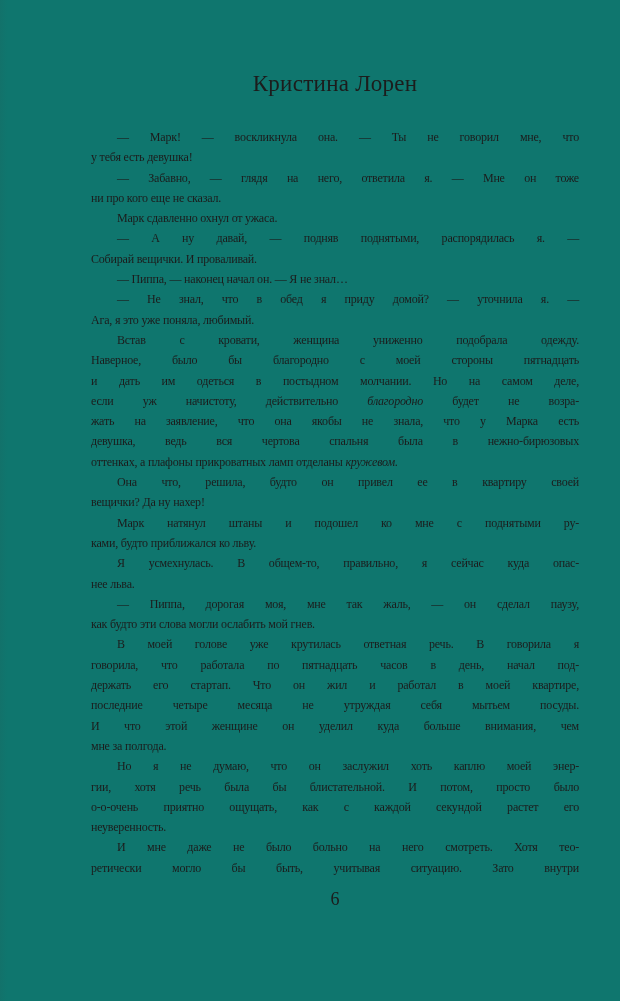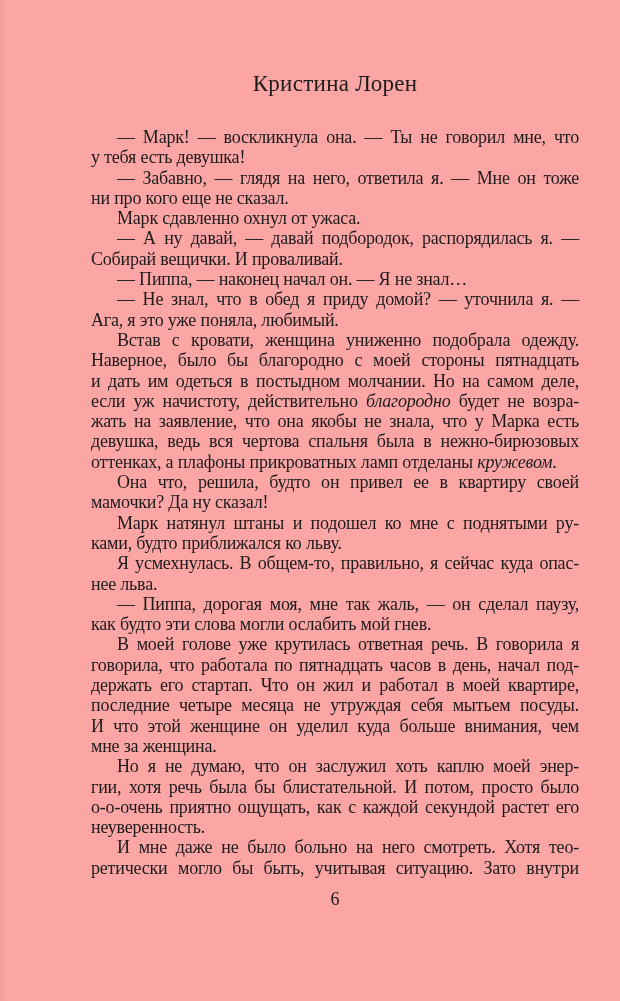--- a/index.html
+++ b/index.html
@@ -4,21 +4,21 @@
 <style>
   html, body {
     margin: 0;
     padding: 0;
     background: #ffffff;
   }
   .page {
     position: relative;
     width: 620px;
     height: 1001px;
-    background: #fca5a5;
+    background: #0f766e;
     font-family: "Liberation Serif", "DejaVu Serif", serif;
     color: #1c1c1c;
     overflow: hidden;
   }
   
   .page::before {
     content: "";
     position: absolute;
     left: 0; top: 0; bottom: 0;
     width: 7px;
@@ -34,21 +34,21 @@
     font-size: 23px;
     line-height: 28px;
     letter-spacing: 0.3px;
     white-space: nowrap;
   }
   .body-text {
     position: absolute;
     top: 127px;
     left: 91px;
     width: 488px;
-    font-size: 18px;
+    font-size: 12px;
     line-height: 20.3px;
     letter-spacing: -0.2px;
     hyphens: none;
   }
   .para {
     margin: 0;
   }
   .line {
     text-align: justify;
     text-align-last: justify;
@@ -86,62 +86,62 @@
         <div class="line endline"><span>у тебя есть девушка!</span></div>
       </div>
       <div class="para">
         <div class="line first"><span>— Забавно, — глядя на него, ответила я. — Мне он тоже</span></div>
         <div class="line endline"><span>ни про кого еще не сказал.</span></div>
       </div>
       <div class="para">
         <div class="line first endline"><span>Марк сдавленно охнул от ужаса.</span></div>
       </div>
       <div class="para">
-        <div class="line first"><span>— А ну давай, — давай подбородок, распорядилась я. —</span></div>
+        <div class="line first"><span>— А ну давай, — подняв поднятыми, распорядилась я. —</span></div>
         <div class="line endline"><span>Собирай вещички. И проваливай.</span></div>
       </div>
       <div class="para">
         <div class="line first endline"><span>— Пиппа, — наконец начал он. — Я не знал…</span></div>
       </div>
       <div class="para">
         <div class="line first"><span>— Не знал, что в обед я приду домой? — уточнила я. —</span></div>
         <div class="line endline"><span>Ага, я это уже поняла, любимый.</span></div>
       </div>
       <div class="para">
         <div class="line first"><span>Встав с кровати, женщина униженно подобрала одежду.</span></div>
         <div class="line"><span>Наверное, было бы благородно с моей стороны пятнадцать</span></div>
         <div class="line"><span>и дать им одеться в постыдном молчании. Но на самом деле,</span></div>
         <div class="line"><span>если уж начистоту, действительно </span><i>благородно</i><span> будет не возра-</span></div>
         <div class="line"><span>жать на заявление, что она якобы не знала, что у Марка есть</span></div>
         <div class="line"><span>девушка, ведь вся чертова спальня была в нежно-бирюзовых</span></div>
         <div class="line endline"><span>оттенках, а плафоны прикроватных ламп отделаны </span><i>кружевом</i><span>.</span></div>
       </div>
       <div class="para">
         <div class="line first"><span>Она что, решила, будто он привел ее в квартиру своей</span></div>
-        <div class="line endline"><span>мамочки? Да ну сказал!</span></div>
+        <div class="line endline"><span>вещички? Да ну нахер!</span></div>
       </div>
       <div class="para">
         <div class="line first"><span>Марк натянул штаны и подошел ко мне с поднятыми ру-</span></div>
         <div class="line endline"><span>ками, будто приближался ко льву.</span></div>
       </div>
       <div class="para">
         <div class="line first"><span>Я усмехнулась. В общем-то, правильно, я сейчас куда опас-</span></div>
         <div class="line endline"><span>нее льва.</span></div>
       </div>
       <div class="para">
         <div class="line first"><span>— Пиппа, дорогая моя, мне так жаль, — он сделал паузу,</span></div>
         <div class="line endline"><span>как будто эти слова могли ослабить мой гнев.</span></div>
       </div>
       <div class="para">
         <div class="line first"><span>В моей голове уже крутилась ответная речь. В говорила я</span></div>
         <div class="line"><span>говорила, что работала по пятнадцать часов в день, начал под-</span></div>
         <div class="line"><span>держать его стартап. Что он жил и работал в моей квартире,</span></div>
         <div class="line"><span>последние четыре месяца не утруждая себя мытьем посуды.</span></div>
         <div class="line"><span>И что этой женщине он уделил куда больше внимания, чем</span></div>
-        <div class="line endline"><span>мне за женщина.</span></div>
+        <div class="line endline"><span>мне за полгода.</span></div>
       </div>
       <div class="para">
         <div class="line first"><span>Но я не думаю, что он заслужил хоть каплю моей энер-</span></div>
         <div class="line"><span>гии, хотя речь была бы блистательной. И потом, просто было</span></div>
         <div class="line"><span>о-о-очень приятно ощущать, как с каждой секундой растет его</span></div>
         <div class="line endline"><span>неуверенность.</span></div>
       </div>
       <div class="para">
         <div class="line first"><span>И мне даже не было больно на него смотреть. Хотя тео-</span></div>
         <div class="line"><span>ретически могло бы быть, учитывая ситуацию. Зато внутри</span></div>

